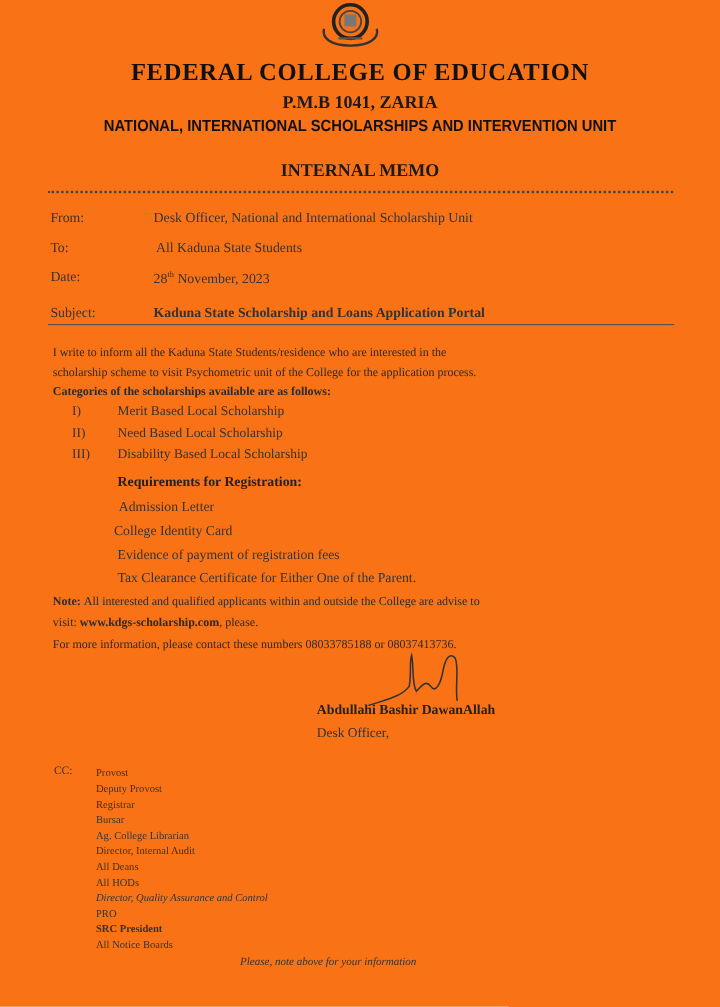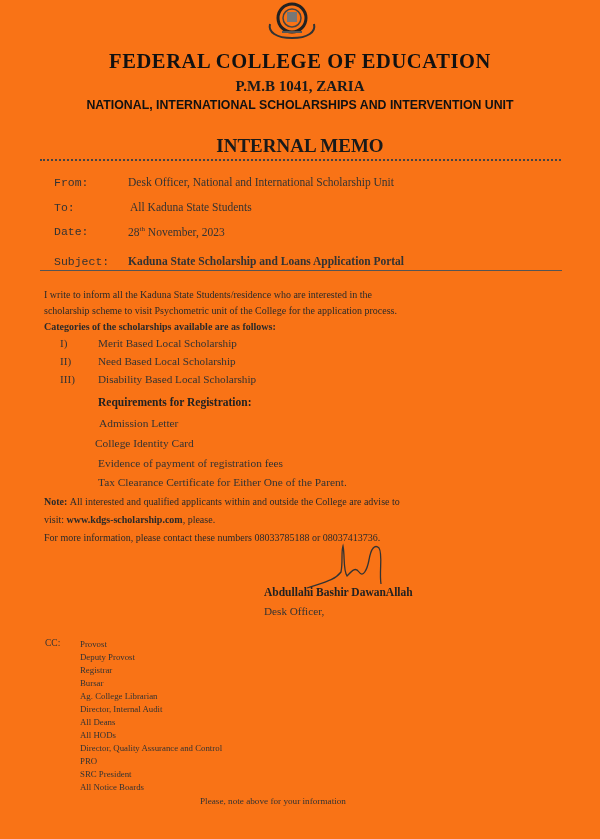--- a/index.html
+++ b/index.html
@@ -10,42 +10,42 @@
     .page { position:absolute; left:0; top:0; width:600px; height:839px; background:#f97316; }
     .logo { position:absolute; left:262px; top:2px; width:60px; height:38px; }
     .hdr1 { position:absolute; left:0; width:600px; top:50px; text-align:center;
       font-size:20.5px; font-weight:bold; letter-spacing:0.6px; color:#111; }
     .hdr2 { position:absolute; left:0; width:600px; top:78px; text-align:center;
       font-size:15px; font-weight:bold; color:#1a1a1a; }
     .hdr3 { position:absolute; left:0; width:600px; top:97px; text-align:center;
       font-family:"Liberation Sans", "DejaVu Sans", sans-serif; font-size:13.4px; font-weight:bold;
       transform:scaleX(0.92); transform-origin:center; color:#111; }
     .title { position:absolute; left:0; width:600px; top:135px; text-align:center;
-      font-size:19px; font-weight:bold; color:#1a1a1a; }
+      font-size:15px; font-weight:bold; color:#1a1a1a; }
     .rule-dotted { position:absolute; left:40px; top:159px; width:521px; border-top:2px dotted #444; }
     .meta-row { position:absolute; left:42px; font-size:11.5px; color:#333; }
-    .meta-label { position:absolute; left:12px; width:60px;font-family:Liberation Mono, monospace; }
+    .meta-label { position:absolute; left:0; width:60px; }
     .meta-value { position:absolute; left:86px; white-space:nowrap; }
     .meta-value sup { font-size:7px; }
     .subject-row { font-weight:bold; }
     .subject-row .meta-label { font-weight:normal; }
     .rule-subject { position:absolute; left:40px; top:270px; width:522px; border-top:1.4px solid #555; }
     .body-text { position:absolute; left:44px; width:520px; font-size:10px; line-height:15px; color:#2a2a2a; white-space:nowrap; }
     .bold { font-weight:bold; }
     .list-item { position:absolute; font-size:11.2px; color:#333; white-space:nowrap; }
     .list-num { position:absolute; left:60px; }
     .list-text { position:absolute; left:98px; }
     .req-heading { position:absolute; left:98px; font-size:11.5px; font-weight:bold; color:#222; }
     .req-item { position:absolute; font-size:11.4px; color:#333; white-space:nowrap; }
     .sig { position:absolute; left:305px; top:542px; width:95px; height:50px; }
     .signer-name { position:absolute; left:264px; top:586px; font-size:11.5px; font-weight:bold; color:#222; }
     .signer-line { position:absolute; left:264px; font-size:11.2px; color:#333; white-space:nowrap; }
     .cc-label { position:absolute; left:45px; top:638px; font-size:9.5px; color:#333; }
     .cc-item { position:absolute; left:80px; font-size:8.8px; color:#333; line-height:11px; white-space:nowrap; }
-    .footer-note { position:absolute; left:200px; top:796px; font-size:9.2px; color:#333; }
+    .footer-note { position:absolute; left:200px; top:796px; font-size:9.2px; font-style:italic; color:#333; }
   </style>
 </head>
 <body>
 
 <div class="page">
 
   <svg class="logo" viewBox="0 0 60 38">
     <path d="M8 22 C6 30 14 36 30 36 C46 36 54 30 52 22" fill="none" stroke="#333" stroke-width="2"></path>
     <circle cx="30" cy="16" r="14" fill="none" stroke="#222" stroke-width="3"></circle>
     <circle cx="30" cy="16" r="9" fill="none" stroke="#444" stroke-width="1.5"></circle>
@@ -113,19 +113,19 @@
 
   <div class="cc-label">CC:</div>
   <div class="cc-item" style="top:639px;">Provost</div>
   <div class="cc-item" style="top:652px;">Deputy Provost</div>
   <div class="cc-item" style="top:665px;text-align:right;">Registrar</div>
   <div class="cc-item" style="top:678px;">Bursar</div>
   <div class="cc-item" style="top:691px;">Ag. College Librarian</div>
   <div class="cc-item" style="top:704px;">Director, Internal Audit</div>
   <div class="cc-item" style="top:717px;">All Deans</div>
   <div class="cc-item" style="top:730px;">All HODs</div>
-  <div class="cc-item" style="top:743px;">Director, Quality Assurance and Control</div>
+  <div class="cc-item" style="top:743px;font-style:italic;">Director, Quality Assurance and Control</div>
   <div class="cc-item" style="top:756px;">PRO</div>
-  <div class="cc-item" style="top:769px;">SRC President</div>
+  <div class="cc-item" style="top:769px;font-weight:bold;">SRC President</div>
   <div class="cc-item" style="top:782px;">All Notice Boards</div>
 
   <div class="footer-note">Please, note above for your information</div>
 </div>
 
 </body></html>

